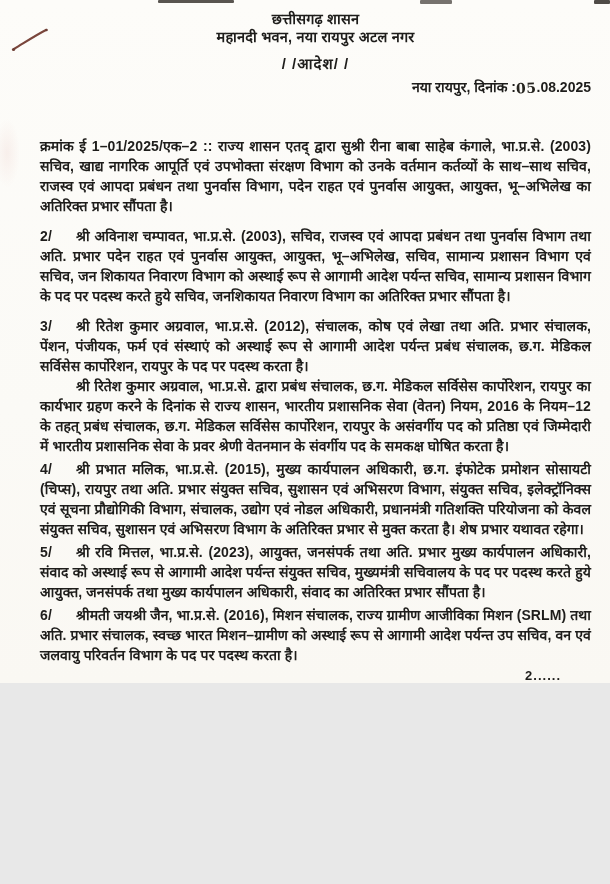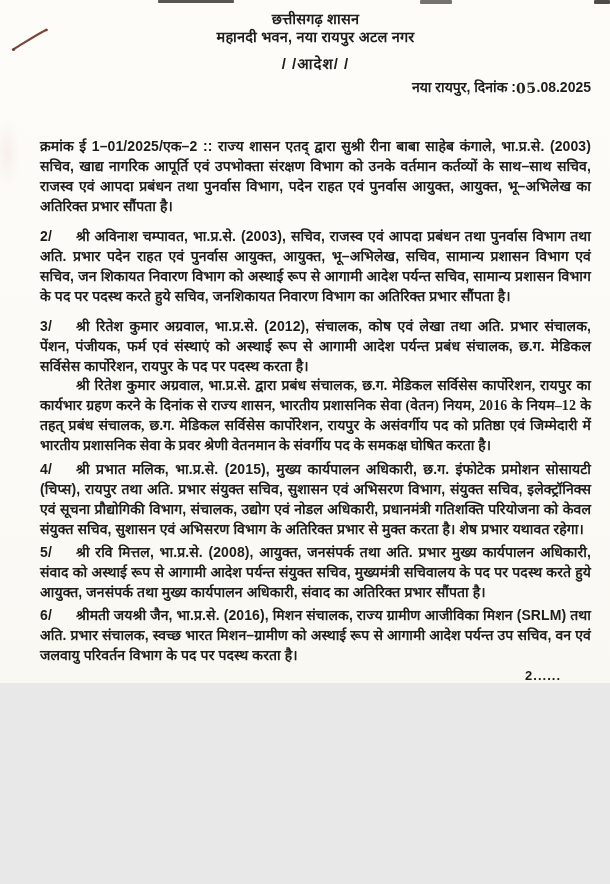--- a/index.html
+++ b/index.html
@@ -34,21 +34,21 @@
   .date-line { margin-top:4px; text-align:right; font-size:14px; font-weight:700; }
   .hand-num { display:inline-block; font-family:"DejaVu Serif",serif; font-weight:600;
     transform:rotate(-3deg) translateY(1px); color:#26241f; letter-spacing:.5px; }
 
   
   .body-text { position:absolute; left:40px; right:25px; top:124px;margin-top:12px; }
   .para { margin:0; font-size:14px; line-height:20px; font-weight:600;
     text-align:justify; letter-spacing:.1px; }
   .p-gap-lg { margin-bottom:10px; }
   .p-gap-sm { margin-bottom:3px; }
-  .p-sub { text-indent:36px;font-family:Liberation Serif, serif; }
+  .p-sub { text-indent:36px; }
   .pnum { display:inline-block; min-width:36px; font-weight:600; }
   .continuation { margin-top:3px; text-align:right; padding-right:30px;
     font-size:13px; font-weight:700; letter-spacing:1px; }
   .file-path { margin-top:9px; margin-left:24px; font-family:"Liberation Serif","DejaVu Serif",serif;
     font-size:10.5px; color:#3a3835; letter-spacing:.2px; }
 
   
   .tick-svg { position:absolute; left:8px; top:24px; }
   .sig-svg { position:absolute; left:424px; top:770px; }
 </style>
@@ -83,21 +83,21 @@
     <p class="para p-gap-lg"><span class="ptext">क्रमांक ई 1–01/2025/एक–2 :: राज्य शासन एतद् द्वारा सुश्री रीना बाबा साहेब कंगाले, भा.प्र.से. (2003) सचिव, खाद्य नागरिक आपूर्ति एवं उपभोक्ता संरक्षण विभाग को उनके वर्तमान कर्तव्यों के साथ–साथ सचिव, राजस्व एवं आपदा प्रबंधन तथा पुनर्वास विभाग, पदेन राहत एवं पुनर्वास आयुक्त, आयुक्त, भू–अभिलेख का अतिरिक्त प्रभार सौंपता है।</span></p>
 
     <p class="para p-gap-lg"><span class="pnum">2/</span><span class="ptext">श्री अविनाश चम्पावत, भा.प्र.से. (2003), सचिव, राजस्व एवं आपदा प्रबंधन तथा पुनर्वास विभाग तथा अति. प्रभार पदेन राहत एवं पुनर्वास आयुक्त, आयुक्त, भू–अभिलेख, सचिव, सामान्य प्रशासन विभाग एवं सचिव, जन शिकायत निवारण विभाग को अस्थाई रूप से आगामी आदेश पर्यन्त सचिव, सामान्य प्रशासन विभाग के पद पर पदस्थ करते हुये सचिव, जनशिकायत निवारण विभाग का अतिरिक्त प्रभार सौंपता है।</span></p>
 
     <p class="para"><span class="pnum">3/</span><span class="ptext">श्री रितेश कुमार अग्रवाल, भा.प्र.से. (2012), संचालक, कोष एवं लेखा तथा अति. प्रभार संचालक, पेंशन, पंजीयक, फर्म एवं संस्थाएं को अस्थाई रूप से आगामी आदेश पर्यन्त प्रबंध संचालक, छ.ग. मेडिकल सर्विसेस कार्पोरेशन, रायपुर के पद पर पदस्थ करता है।</span></p>
 
     <p class="para p-sub p-gap-sm"><span class="ptext">श्री रितेश कुमार अग्रवाल, भा.प्र.से. द्वारा प्रबंध संचालक, छ.ग. मेडिकल सर्विसेस कार्पोरेशन, रायपुर का कार्यभार ग्रहण करने के दिनांक से राज्य शासन, भारतीय प्रशासनिक सेवा (वेतन) नियम, 2016 के नियम–12 के तहत् प्रबंध संचालक, छ.ग. मेडिकल सर्विसेस कार्पोरेशन, रायपुर के असंवर्गीय पद को प्रतिष्ठा एवं जिम्मेदारी में भारतीय प्रशासनिक सेवा के प्रवर श्रेणी वेतनमान के संवर्गीय पद के समकक्ष घोषित करता है।</span></p>
 
     <p class="para p-gap-sm"><span class="pnum">4/</span><span class="ptext">श्री प्रभात मलिक, भा.प्र.से. (2015), मुख्य कार्यपालन अधिकारी, छ.ग. इंफोटेक प्रमोशन सोसायटी (चिप्स), रायपुर तथा अति. प्रभार संयुक्त सचिव, सुशासन एवं अभिसरण विभाग, संयुक्त सचिव, इलेक्ट्रॉनिक्स एवं सूचना प्रौद्योगिकी विभाग, संचालक, उद्योग एवं नोडल अधिकारी, प्रधानमंत्री गतिशक्ति परियोजना को केवल संयुक्त सचिव, सुशासन एवं अभिसरण विभाग के अतिरिक्त प्रभार से मुक्त करता है। शेष प्रभार यथावत रहेगा।</span></p>
 
-    <p class="para p-gap-sm"><span class="pnum">5/</span><span class="ptext">श्री रवि मित्तल, भा.प्र.से. (2008), आयुक्त, जनसंपर्क तथा अति. प्रभार मुख्य कार्यपालन अधिकारी, संवाद को अस्थाई रूप से आगामी आदेश पर्यन्त संयुक्त सचिव, मुख्यमंत्री सचिवालय के पद पर पदस्थ करते हुये आयुक्त, जनसंपर्क तथा मुख्य कार्यपालन अधिकारी, संवाद का अतिरिक्त प्रभार सौंपता है।</span></p>
+    <p class="para p-gap-sm"><span class="pnum">5/</span><span class="ptext">श्री रवि मित्तल, भा.प्र.से. (2023), आयुक्त, जनसंपर्क तथा अति. प्रभार मुख्य कार्यपालन अधिकारी, संवाद को अस्थाई रूप से आगामी आदेश पर्यन्त संयुक्त सचिव, मुख्यमंत्री सचिवालय के पद पर पदस्थ करते हुये आयुक्त, जनसंपर्क तथा मुख्य कार्यपालन अधिकारी, संवाद का अतिरिक्त प्रभार सौंपता है।</span></p>
 
     <p class="para p-gap-sm"><span class="pnum">6/</span><span class="ptext">श्रीमती जयश्री जैन, भा.प्र.से. (2016), मिशन संचालक, राज्य ग्रामीण आजीविका मिशन (SRLM) तथा अति. प्रभार संचालक, स्वच्छ भारत मिशन–ग्रामीण को अस्थाई रूप से आगामी आदेश पर्यन्त उप सचिव, वन एवं जलवायु परिवर्तन विभाग के पद पर पदस्थ करता है।</span></p>
 
 
     <div class="continuation">2......</div>
   </div>
 
   <svg class="sig-svg" width="130" height="90" viewBox="0 0 130 90">
     <g stroke="#2c3e9b" stroke-width="2.4" fill="none" stroke-linecap="round" stroke-linejoin="round">
       <path d="M50,34 L72,37 L67,40 C66,52 62,66 50,70"></path>

